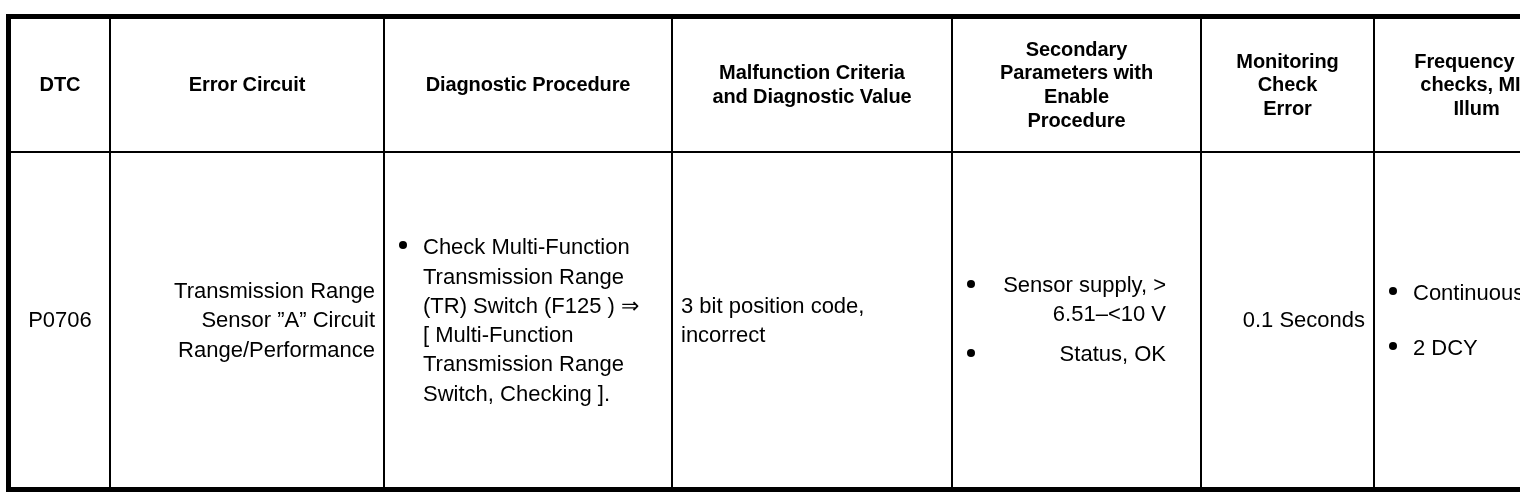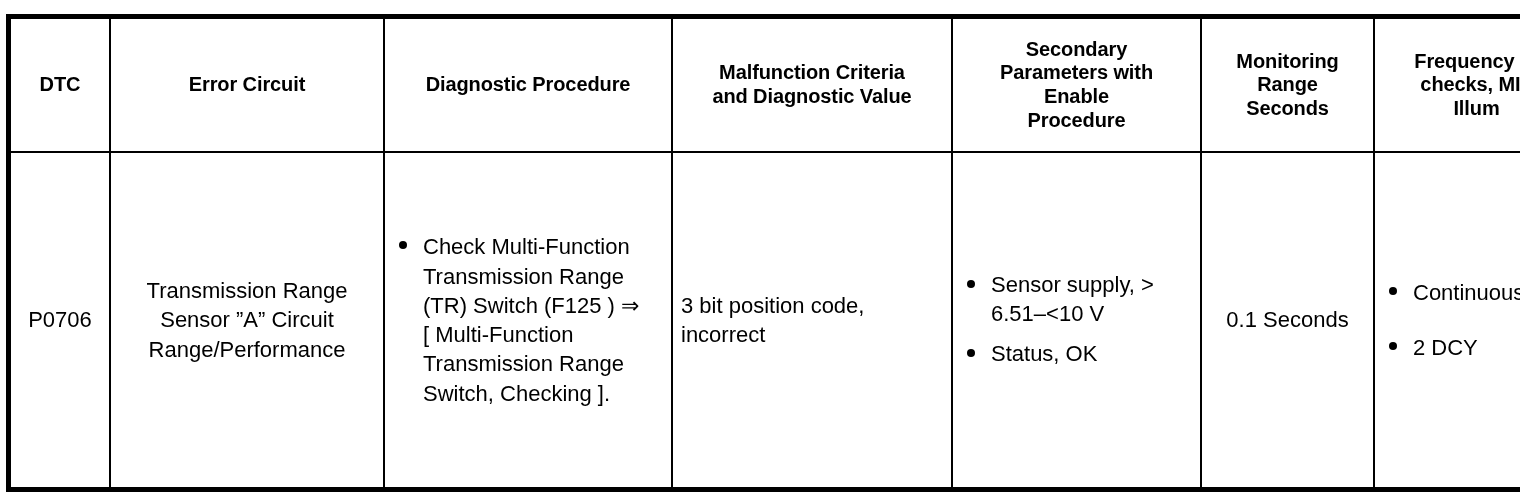--- a/index.html
+++ b/index.html
@@ -75,29 +75,29 @@
   .col-malf     { width: 270px; }
   .col-secparm  { width: 239px; }
   .col-montime  { width: 163px; }
   .col-freq     { width: 195px; }
 
   td.cell-dtc {
     text-align: center;
     padding-left: 9px;
   }
   td.cell-error {
-    text-align: center;
+    text-align: right;
     padding-left: 10px;
   }
   td.cell-malf {
     text-align: left;
     padding-left: 10px;
   }
   td.cell-montime {
-    text-align: center;
+    text-align: right;
     padding-left: 8px;
   }
 
   .msg-line { white-space: nowrap; }
 
   
   ul.bullets {
     list-style: none;
     margin: 0;
     padding: 0;
@@ -128,20 +128,21 @@
     padding-left: 11px;
   }
   .diag-text {
     display: block;
     max-width: 218px;
     line-height: 1.33;
   }
 
   td.cell-secparm {
     padding-left: 8px;
+    text-align: right;
   }
   .secparm-text {
     display: block;
     max-width: 175px;
     line-height: 1.30;
   }
 
   td.cell-freq {
     padding-left: 12px;
   }
@@ -176,22 +177,22 @@
           <span>and Diagnostic Value</span>
         </th>
         <th class="col-secparm">
           <span>Secondary</span><br>
           <span>Parameters with</span><br>
           <span>Enable</span><br>
           <span>Procedure</span>
         </th>
         <th class="col-montime">
           <span>Monitoring</span><br>
-          <span>Range</span><br>
-          <span>Seconds</span>
+          <span>Check</span><br>
+          <span>Error</span>
         </th>
         <th class="col-freq">
           <span>Frequency of</span><br>
           <span>checks, MIL</span><br>
           <span>Illum</span>
         </th>
       </tr>
 
       <tr class="data-row">
 

